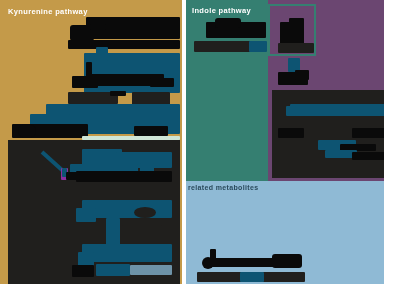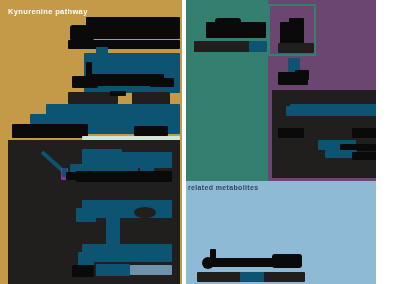--- a/index.html
+++ b/index.html
@@ -2,26 +2,25 @@
 <html><head>
 <meta charset="utf-8">
 <style>
   html, body {
     margin: 0;
     padding: 0;
     background: #ffffff;
   }
   #figure {
     position: relative;
-    width: 328px;
+    width: 384px;
     height: 284px;
     overflow: hidden;
     font-family: "Liberation Sans", sans-serif;
     background: #ffffff;
-    padding-left: 48px;
   }
 
   
   .panel {
     position: absolute;
     box-sizing: border-box;
   }
   #panel-kynurenine { left: 0;   top: 0;   width: 182px; height: 284px; background: #c49a49; }
   #panel-indole     { left: 186px; top: 0; width: 214px; height: 181px; background: #357f71; }
   #panel-serotonin  { left: 268px; top: 0; width: 132px; height: 183px; background: #6b4671; }
@@ -141,20 +140,21 @@
 
   <span class="panel-title" id="title-kynurenine">Kynurenine  pathway</span>
 
   <div class="panel" id="panel-indole"></div>
 
   <div class="blob black" style="left:206px; top:22px; width:60px; height:16px;"></div>
   <div class="blob black r3" style="left:215px; top:18px; width:26px; height:10px;"></div>
   <div class="blob dark" style="left:194px; top:41px; width:72px; height:11px;"></div>
   <div class="blob teal" style="left:249px; top:41px; width:18px; height:11px;"></div>
 
+  <span class="panel-title" id="title-indole">Indole  pathway</span>
 
   <div class="panel" id="panel-serotonin"></div>
 
   <div id="inset-sero-top"></div>
   <div class="blob black" style="left:280px; top:22px; width:24px; height:24px;"></div>
   <div class="blob black" style="left:289px; top:18px; width:15px; height:12px;"></div>
   <div class="blob dark" style="left:278px; top:43px; width:36px; height:10px;"></div>
 
   <div class="blob teal" style="left:288px; top:58px; width:12px; height:14px;"></div>
   <div class="blob black" style="left:278px; top:72px; width:30px; height:13px;"></div>

